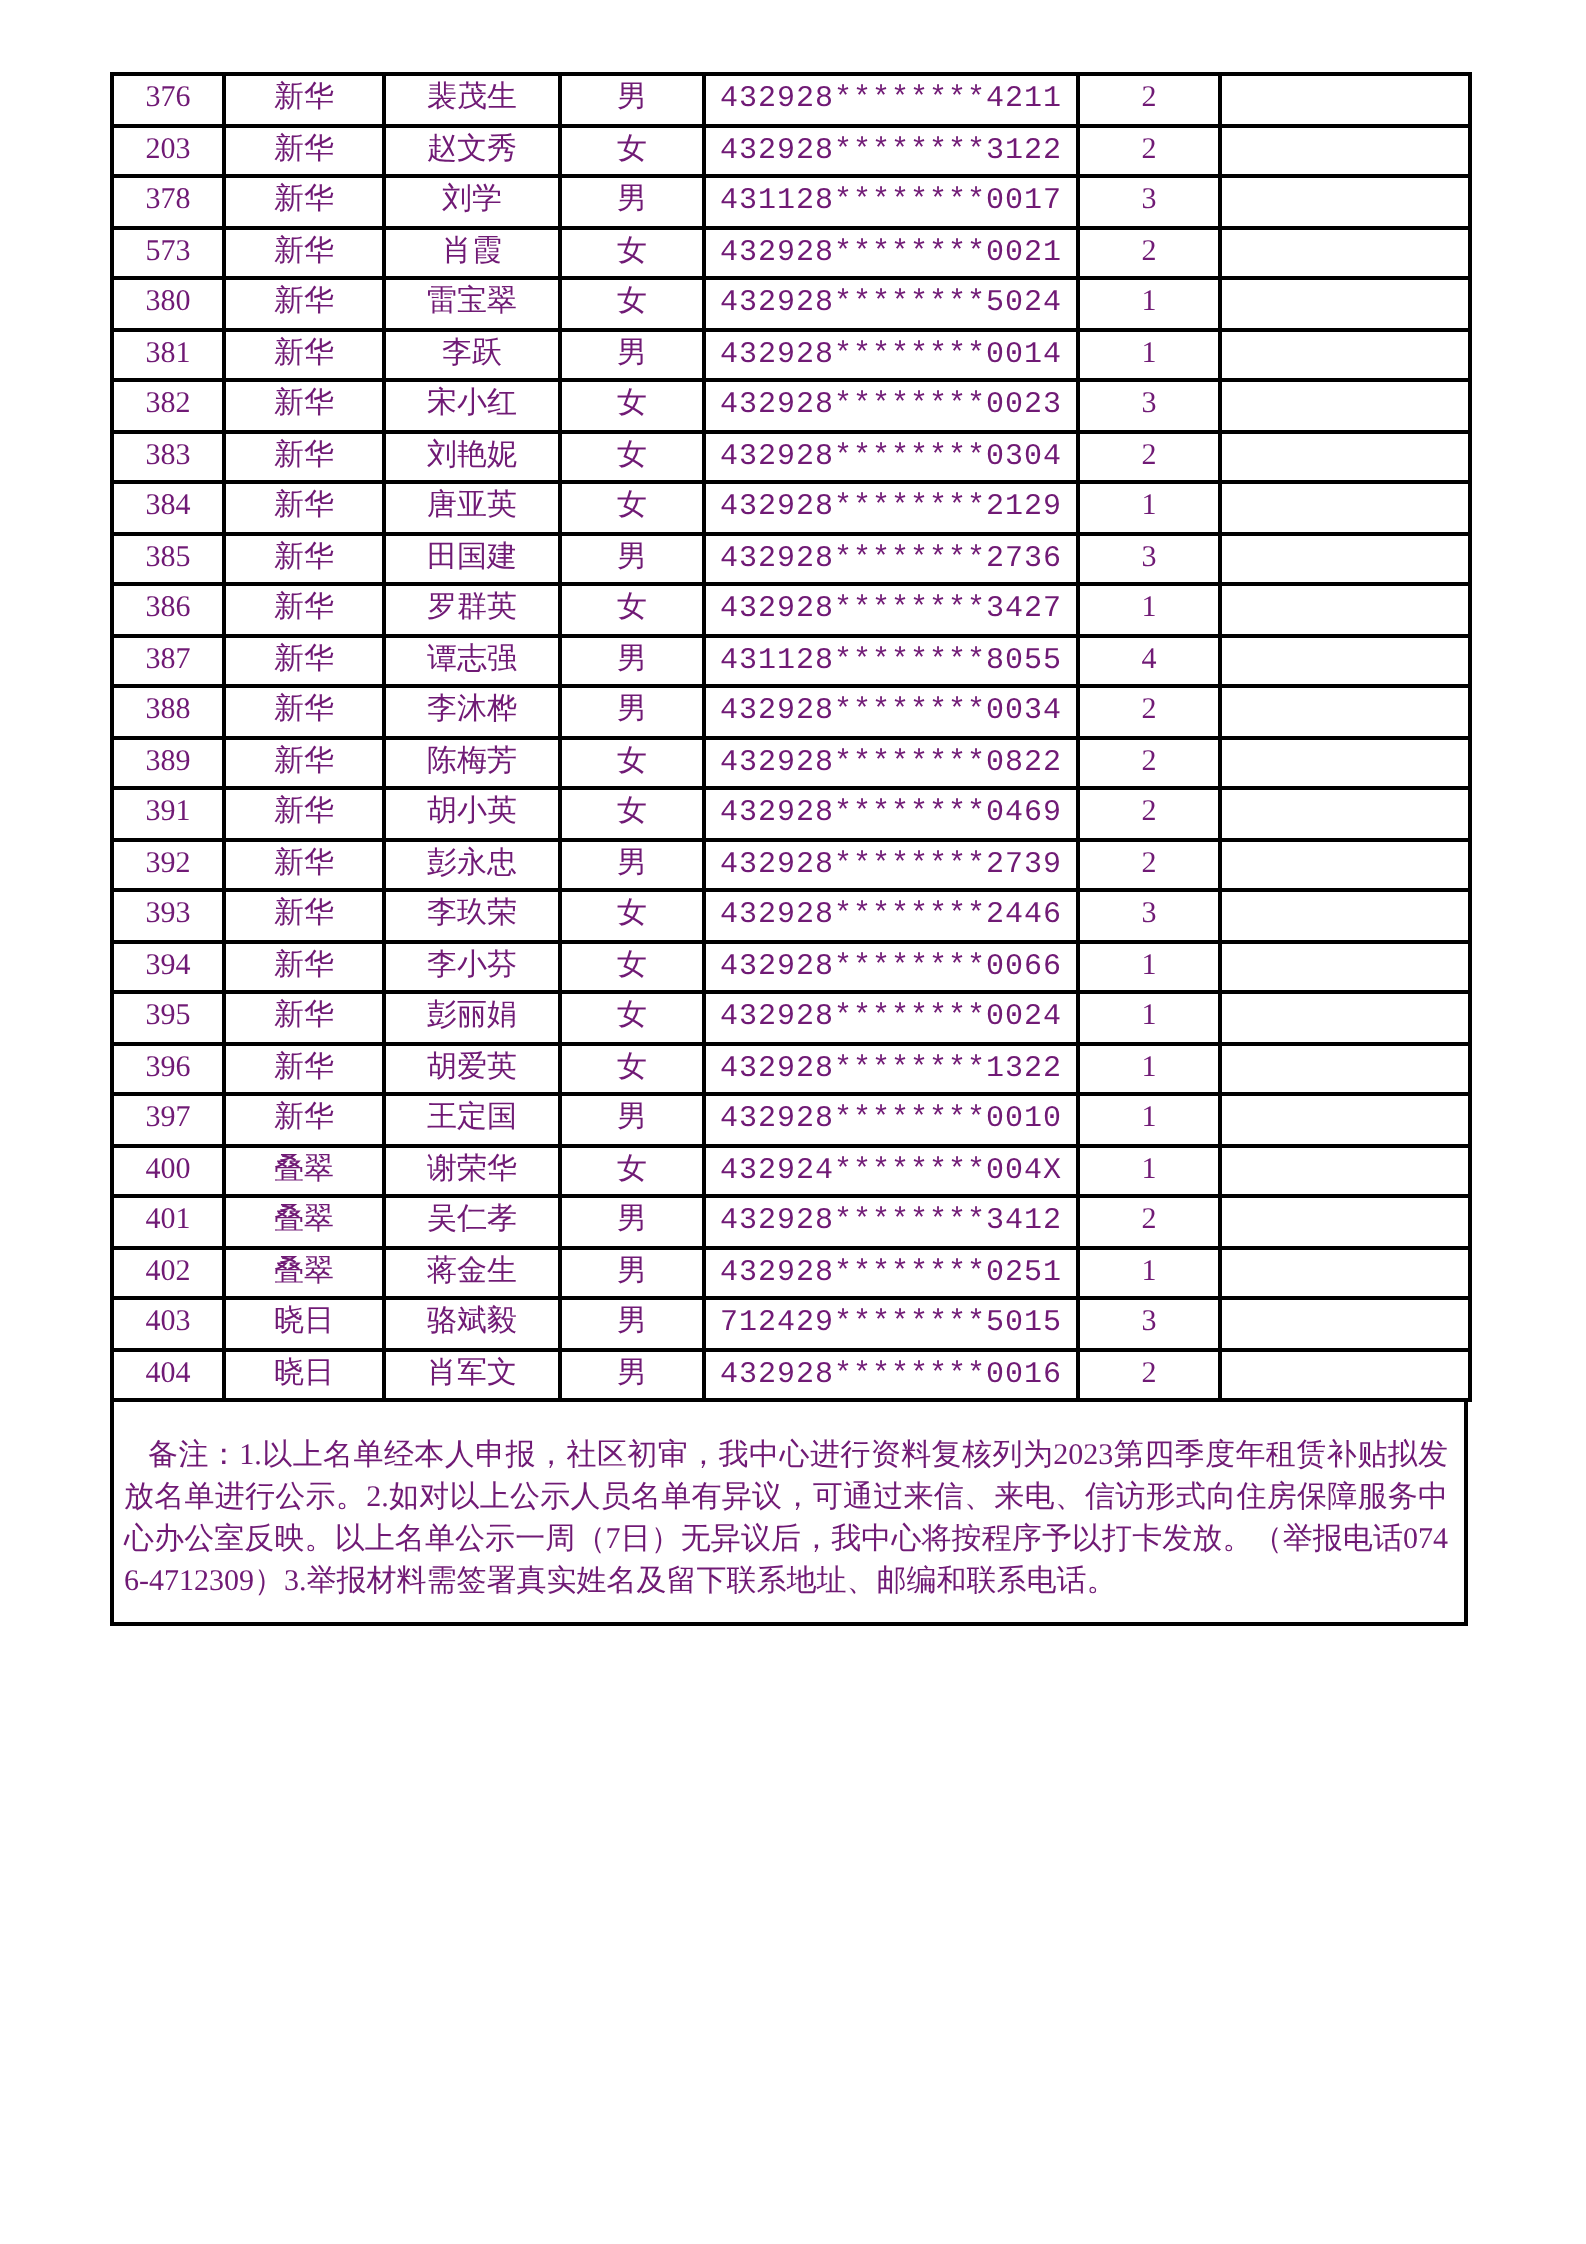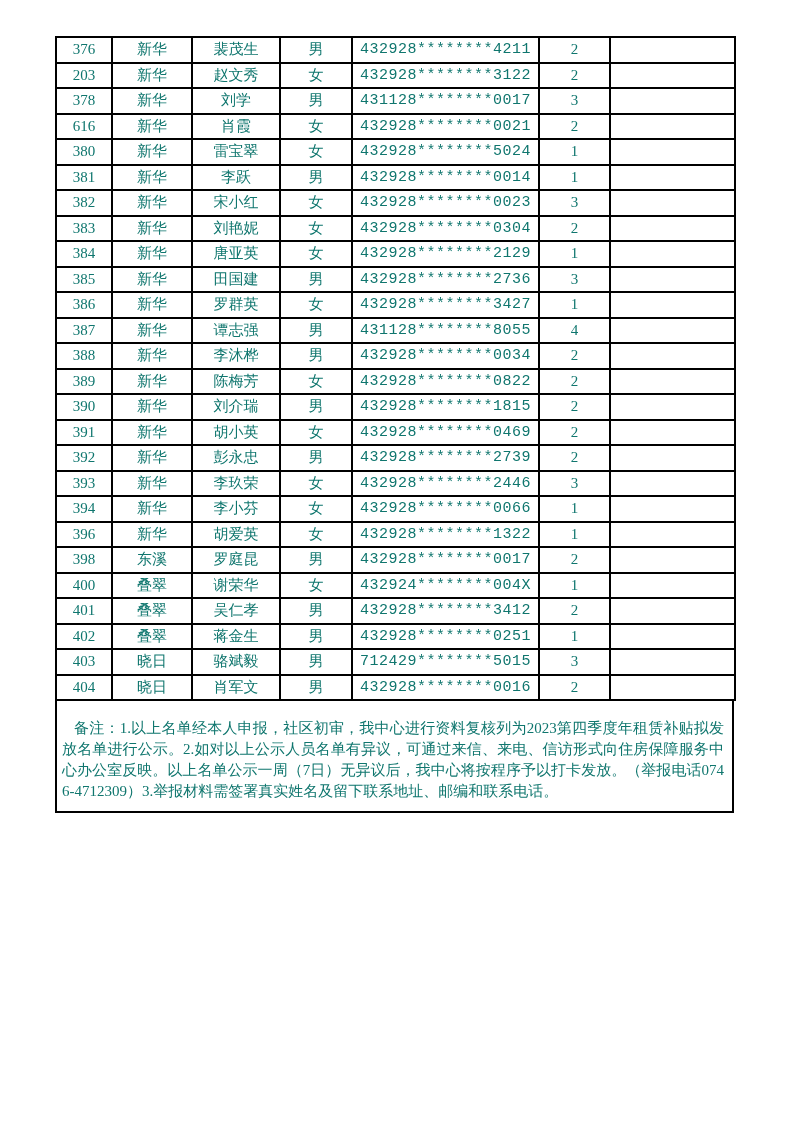--- a/index.html
+++ b/index.html
@@ -2,21 +2,21 @@
 <html><head>
 <meta charset="utf-8">
 <style>
   * { margin: 0; padding: 0; box-sizing: border-box; }
   html, body { background: #ffffff; }
   .page {
     position: relative;
     width: 793px;
     height: 1122px;
     background: #ffffff;
-    color: #0f766e;
+    color: #701a75;
     font-family: "Liberation Serif", "DejaVu Serif", serif;
     overflow: hidden;
   }
   .table-wrap {
     position: absolute;
     left: 55px;
     top: 36px;
     width: 679px;
   }
   table.roster {
@@ -95,21 +95,21 @@
           <tr>
     <td class="c-seq">378</td>
     <td class="c-comm">新华</td>
     <td class="c-name">刘学</td>
     <td class="c-gender">男</td>
     <td class="c-id">431128********0017</td>
     <td class="c-count">3</td>
     <td class="c-remark"></td>
   </tr>
           <tr>
-    <td class="c-seq">616</td>
+    <td class="c-seq">573</td>
     <td class="c-comm">新华</td>
     <td class="c-name">肖霞</td>
     <td class="c-gender">女</td>
     <td class="c-id">432928********0021</td>
     <td class="c-count">2</td>
     <td class="c-remark"></td>
   </tr>
           <tr>
     <td class="c-seq">380</td>
     <td class="c-comm">新华</td>
@@ -194,29 +194,20 @@
           <tr>
     <td class="c-seq">389</td>
     <td class="c-comm">新华</td>
     <td class="c-name">陈梅芳</td>
     <td class="c-gender">女</td>
     <td class="c-id">432928********0822</td>
     <td class="c-count">2</td>
     <td class="c-remark"></td>
   </tr>
           <tr>
-    <td class="c-seq">390</td>
-    <td class="c-comm">新华</td>
-    <td class="c-name">刘介瑞</td>
-    <td class="c-gender">男</td>
-    <td class="c-id">432928********1815</td>
-    <td class="c-count">2</td>
-    <td class="c-remark"></td>
-  </tr>
-          <tr>
     <td class="c-seq">391</td>
     <td class="c-comm">新华</td>
     <td class="c-name">胡小英</td>
     <td class="c-gender">女</td>
     <td class="c-id">432928********0469</td>
     <td class="c-count">2</td>
     <td class="c-remark"></td>
   </tr>
           <tr>
     <td class="c-seq">392</td>
@@ -239,35 +230,44 @@
           <tr>
     <td class="c-seq">394</td>
     <td class="c-comm">新华</td>
     <td class="c-name">李小芬</td>
     <td class="c-gender">女</td>
     <td class="c-id">432928********0066</td>
     <td class="c-count">1</td>
     <td class="c-remark"></td>
   </tr>
           <tr>
+    <td class="c-seq">395</td>
+    <td class="c-comm">新华</td>
+    <td class="c-name">彭丽娟</td>
+    <td class="c-gender">女</td>
+    <td class="c-id">432928********0024</td>
+    <td class="c-count">1</td>
+    <td class="c-remark"></td>
+  </tr>
+          <tr>
     <td class="c-seq">396</td>
     <td class="c-comm">新华</td>
     <td class="c-name">胡爱英</td>
     <td class="c-gender">女</td>
     <td class="c-id">432928********1322</td>
     <td class="c-count">1</td>
     <td class="c-remark"></td>
   </tr>
           <tr>
-    <td class="c-seq">398</td>
-    <td class="c-comm">东溪</td>
-    <td class="c-name">罗庭昆</td>
-    <td class="c-gender">男</td>
-    <td class="c-id">432928********0017</td>
-    <td class="c-count">2</td>
+    <td class="c-seq">397</td>
+    <td class="c-comm">新华</td>
+    <td class="c-name">王定国</td>
+    <td class="c-gender">男</td>
+    <td class="c-id">432928********0010</td>
+    <td class="c-count">1</td>
     <td class="c-remark"></td>
   </tr>
           <tr>
     <td class="c-seq">400</td>
     <td class="c-comm">叠翠</td>
     <td class="c-name">谢荣华</td>
     <td class="c-gender">女</td>
     <td class="c-id">432924********004X</td>
     <td class="c-count">1</td>
     <td class="c-remark"></td>

